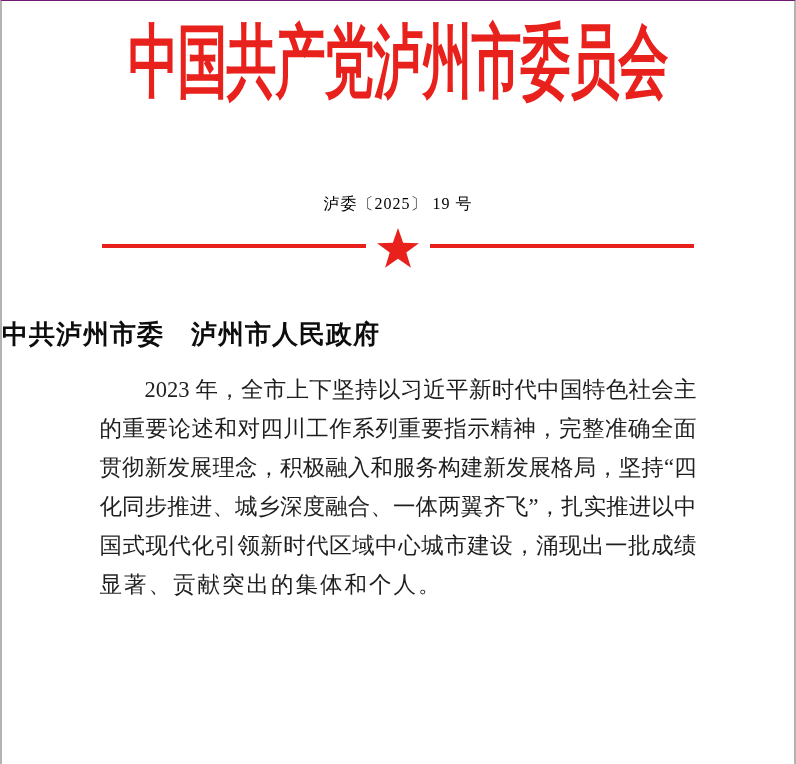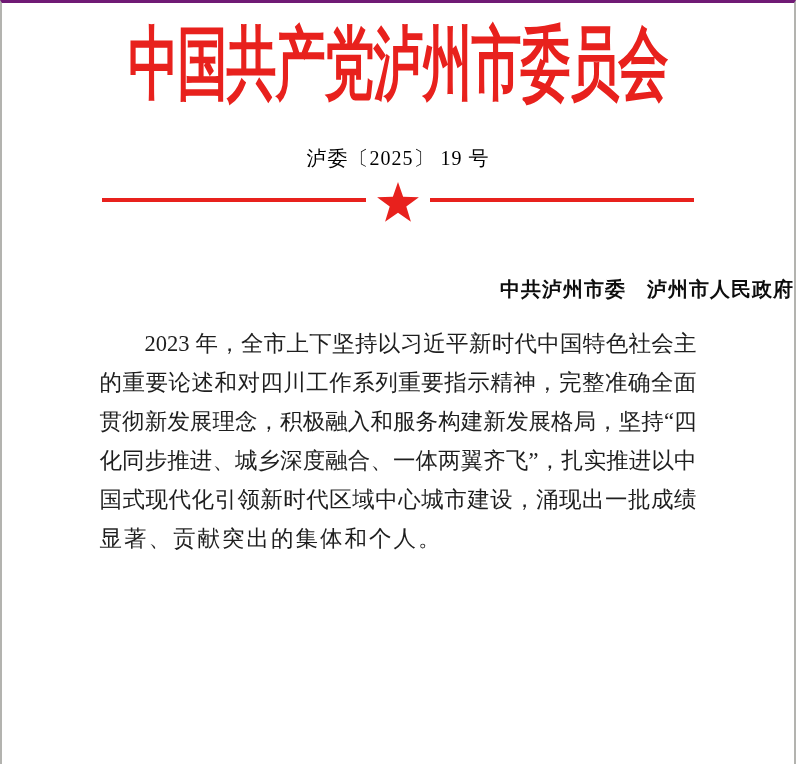--- a/index.html
+++ b/index.html
@@ -9,21 +9,21 @@
   }
   *{margin:0;padding:0;box-sizing:border-box;}
   html,body{background:#fff;}
   .page{
     position:relative;
     width:796px;height:764px;
     margin:0 auto;
     background:#ffffff;
     border-left:2px solid var(--page-border);
     border-right:2px solid var(--page-border);
-    border-top:3px solid #701a75;
+    border-top:1px solid #701a75;
     overflow:hidden;
     font-family:"Liberation Serif","DejaVu Serif",serif;
     color:var(--ink);
   }
   
   .banner{
     margin-top:15px;
     height:92px;
     display:flex;align-items:center;justify-content:center;
   }
@@ -31,23 +31,23 @@
     font-size:50px;
     font-weight:bold;
     color:var(--red);
     letter-spacing:-1px;
     white-space:nowrap;
     transform:scaleY(1.60);
     transform-origin:center;
   }
   
   .doc-number{
-    margin-top:34px;
+    margin-top:82px;
     text-align:center;
-    font-size:20px;
+    font-size:16px;
     line-height:28px;
     color:#000;
     letter-spacing:1px;
   }
   
   .rule-row{
     width:592px;
     height:46px;
     margin:8px auto 0;
     display:flex;align-items:center;
@@ -56,22 +56,22 @@
     flex:1;height:4px;background:var(--red);
     position:relative;top:-3px;
   }
   .star{
     width:46px;height:44px;margin:0 9px;
     flex:0 0 auto;display:block;
   }
   
   .doc-title{
     margin-top:40px;
-    text-align:right;
-    font-size:20px;
+    text-align:left;
+    font-size:26px;
     line-height:46px;
     font-weight:bold;
     color:#0d0d0d;
     letter-spacing:1px;
   }
   
   .body-block{
     width:597px;
     margin:12px auto 0;
     font-size:22.5px;

